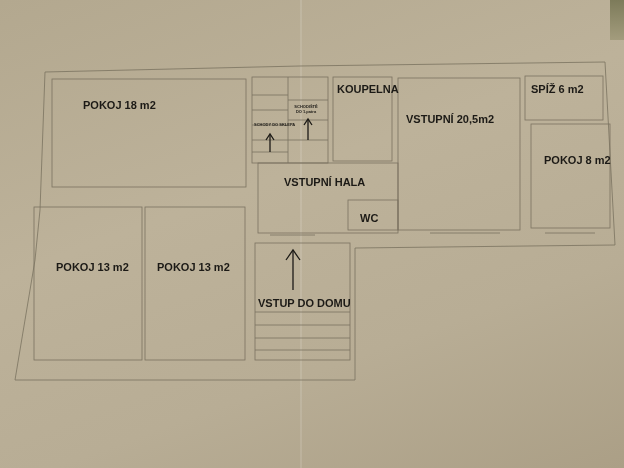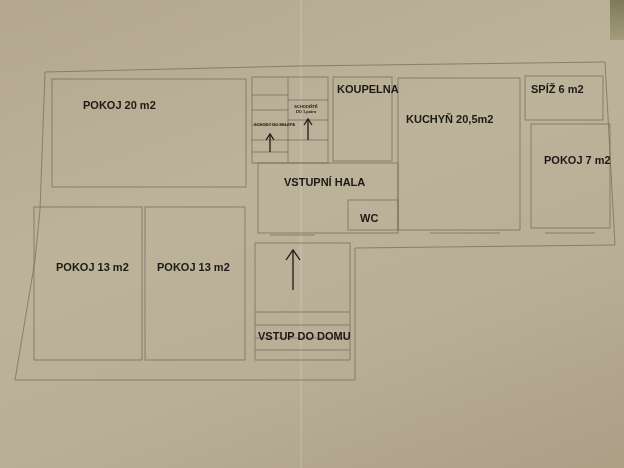--- a/index.html
+++ b/index.html
@@ -78,24 +78,24 @@
   <g stroke="#1c1a16" stroke-width="1.3" fill="none">
     <line x1="270" y1="152" x2="270" y2="135"></line>
     <path d="M266 140 L270 134 L274 140"></path>
     <line x1="308" y1="140" x2="308" y2="120"></line>
     <path d="M304 125 L308 119 L312 125"></path>
     <line x1="293" y1="290" x2="293" y2="250"></line>
     <path d="M286 260 L293 250 L300 260"></path>
   </g>
 </svg>
 
-<span class="label lbl-lg" style="left:83px; top:99px;">POKOJ 20 m2</span>
+<span class="label lbl-lg" style="left:83px; top:99px;">POKOJ 18 m2</span>
 <span class="label lbl-lg" style="left:337px; top:83px;">KOUPELNA</span>
-<span class="label lbl-lg" style="left:406px; top:113px;">KUCHYŇ 20,5m2</span>
+<span class="label lbl-lg" style="left:406px; top:113px;">VSTUPNÍ 20,5m2</span>
 <span class="label lbl-lg" style="left:531px; top:83px;">SPÍŽ 6 m2</span>
-<span class="label lbl-lg" style="left:544px; top:154px;">POKOJ 7 m2</span>
+<span class="label lbl-lg" style="left:544px; top:154px;">POKOJ 8 m2</span>
 <span class="label lbl-lg" style="left:268px; top:176px;margin-left:16px;">VSTUPNÍ HALA</span>
 <span class="label lbl-lg" style="left:360px; top:212px;">WC</span>
 <span class="label lbl-lg" style="left:56px; top:261px;">POKOJ 13 m2</span>
 <span class="label lbl-lg" style="left:157px; top:261px;">POKOJ 13 m2</span>
-<span class="label lbl-lg" style="left:258px; top:297px;margin-top:33px;">VSTUP DO DOMU</span>
+<span class="label lbl-lg" style="left:258px; top:297px;">VSTUP DO DOMU</span>
 <span class="label lbl-sm" style="left:254px; top:122px;">SCHODY DO SKLEPA</span>
 <span class="label lbl-sm" style="left:291px; top:104px; width:30px; white-space:normal; text-align:center;">SCHODIŠTĚ DO 1.patra</span>
 
 </body></html>

